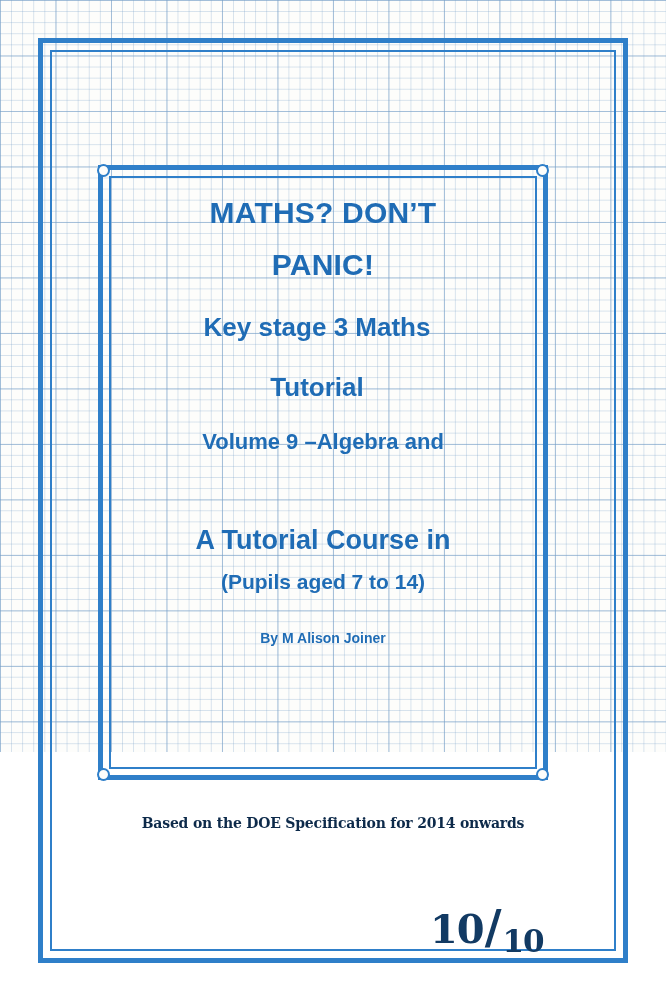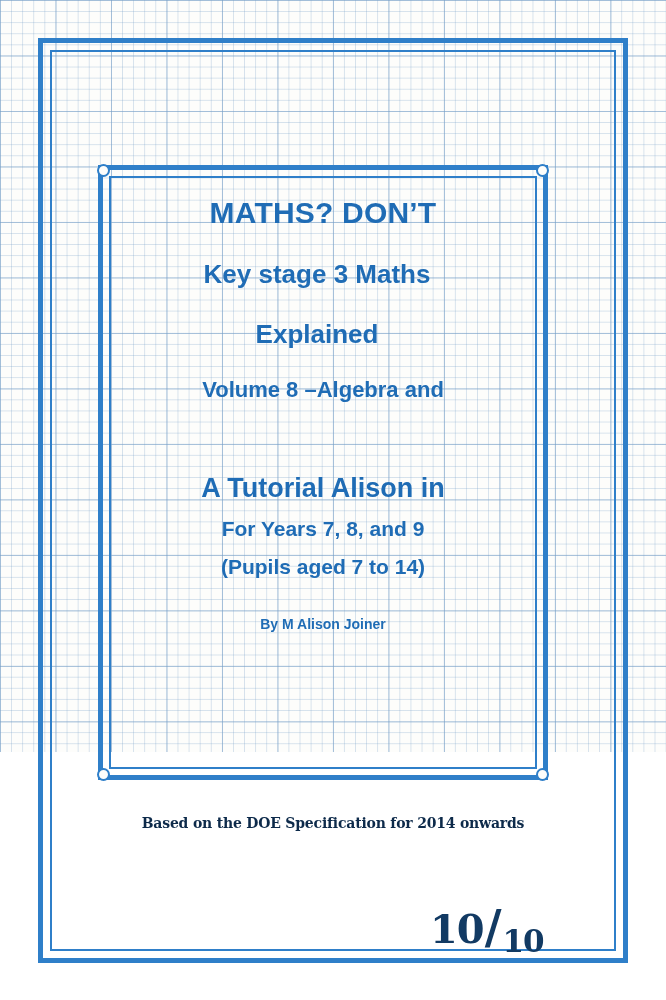--- a/index.html
+++ b/index.html
@@ -184,29 +184,29 @@
 
   <div class="inner-frame">
     <span class="corner-dot tl"></span>
     <span class="corner-dot tr"></span>
     <span class="corner-dot bl"></span>
     <span class="corner-dot br"></span>
   </div>
 
   <div class="title-stack">
     <div class="t-main">MATHS? DON’T</div>
+    <div class="t-main">PANIC!</div>
 
     <div class="t-sub">Key stage 3 Maths</div>
-    <div class="t-sub">Explained</div>
-
-    <div class="t-vol">Volume 8 –Algebra and</div>
-
-    <div class="t-course">A Tutorial Alison in</div>
-
-    <div class="t-years">For Years 7, 8, and 9</div>
+    <div class="t-sub">Tutorial</div>
+
+    <div class="t-vol">Volume 9 –Algebra and</div>
+
+    <div class="t-course">A Tutorial Course in</div>
+
     <div class="t-years">(Pupils aged 7 to 14)</div>
 
     <div class="t-author">By M Alison Joiner</div>
   </div>
 
   <div class="strapline">Based on the DOE Specification for 2014 onwards</div>
 
   <div class="mark">
     <span class="num-top">10</span><span class="slash">/</span><span class="num-bot">10</span>
   </div>

